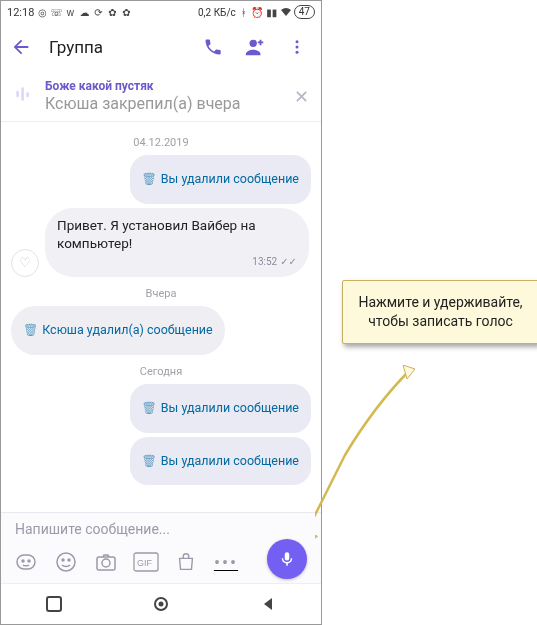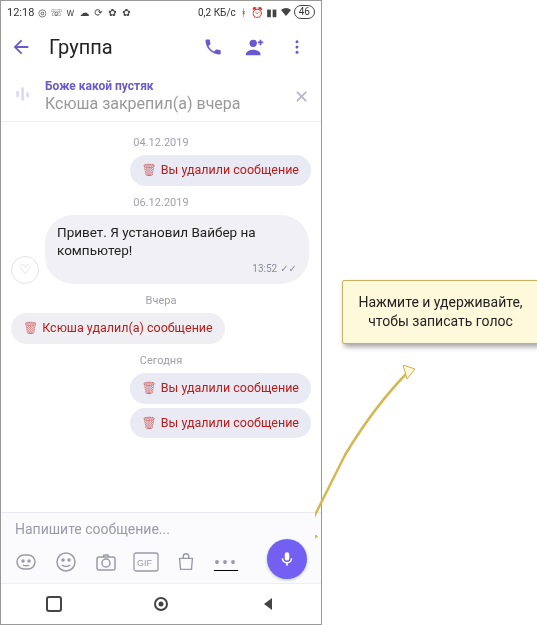--- a/index.html
+++ b/index.html
@@ -39,21 +39,21 @@
   }
   
   .header {
     height: 48px;
     display:flex;
     align-items:center;
     padding: 0 10px 0 6px;
     gap: 14px;
   }
   .header .back { color:#6a5acd; }
-  .header .title { flex:1; font-size:20px; color:#222; font-weight:400;}
+  .header .title { flex:1; font-size:17px; color:#222; font-weight:400;}
   .header .hicon { width:28px; height:28px; display:flex; align-items:center; justify-content:center; color:#6a5acd;}
   
   .pinned {
     display:flex;
     align-items:center;
     padding: 8px 12px;
     border-bottom:1px solid #eee;
     gap:12px;
   }
   .pinned .bars { color:#6a5acd; opacity:.5;}
@@ -80,21 +80,21 @@
   .bubble {
     max-width: 240px;
     border-radius: 18px;
     padding: 8px 12px;
     font-size: 13.5px;
     line-height:1.35;
     color:#222;
     position:relative;
   }
   .bubble.recv { background:#f1f1f5;border-radius:28px; }
-  .bubble.sys { background:#e9eaf3; color:#b91c1c; font-size:12.5px; padding:7px 12px;}
+  .bubble.sys { background:#e9eaf3; color:#0369a1; font-size:12.5px; padding:16px 12px;}
   .bubble.sys.recv { background:#efeff3; }
   .bubble .meta { font-size:10px; color:#8b8ba0; text-align:center; margin-top:3px; display:flex; justify-content:flex-end; gap:3px; align-items:center;}
   .trash { margin-right:4px; opacity:.6; font-size:12px;}
   
   .input-bar {
     border-top:1px solid #e8e8ee;
     background:#fbfbfd;
     padding: 2px 8px 4px;
   }
   .input-field {
@@ -160,21 +160,21 @@
     <div class="status-right">
       <span>0,2 КБ/с</span>
       <span class="sb-ico">ᚼ</span>
       <span class="sb-ico">⏰</span>
       <span class="sb-ico">▮▮</span>
       <span class="sb-ico">
         <svg width="12" height="10" viewBox="0 0 12 10">
             <path d="M6 9 L1 3 Q6 -1 11 3 Z" fill="#444"></path>
           </svg>
       </span>
-      <span class="battery">46</span>
+      <span class="battery">47</span>
     </div>
   </div>
 
   <div class="header">
     <div class="hicon back">
       <svg width="22" height="22" viewBox="0 0 24 24">
           <path d="M20 11H7.8l5.6-5.6L12 4l-8 8 8 8 1.4-1.4L7.8 13H20z" fill="#6a5acd"></path>
         </svg>
     </div>
     <div class="title">Группа</div>
@@ -217,21 +217,20 @@
   <div class="chat">
 
     <div class="datebar">04.12.2019</div>
 
     <div class="row right">
       <div class="bubble sys">
         <span class="trash">🗑</span><span>Вы удалили сообщение</span>
       </div>
     </div>
 
-    <div class="datebar">06.12.2019</div>
 
     <div class="row left">
       <div class="heart">♡</div>
       <div class="bubble recv">
         <span>Привет. Я установил Вайбер на компьютер!</span>
         <div class="meta">
             <span>13:52</span>
             <span>✓✓</span>
           </div>
       </div>

